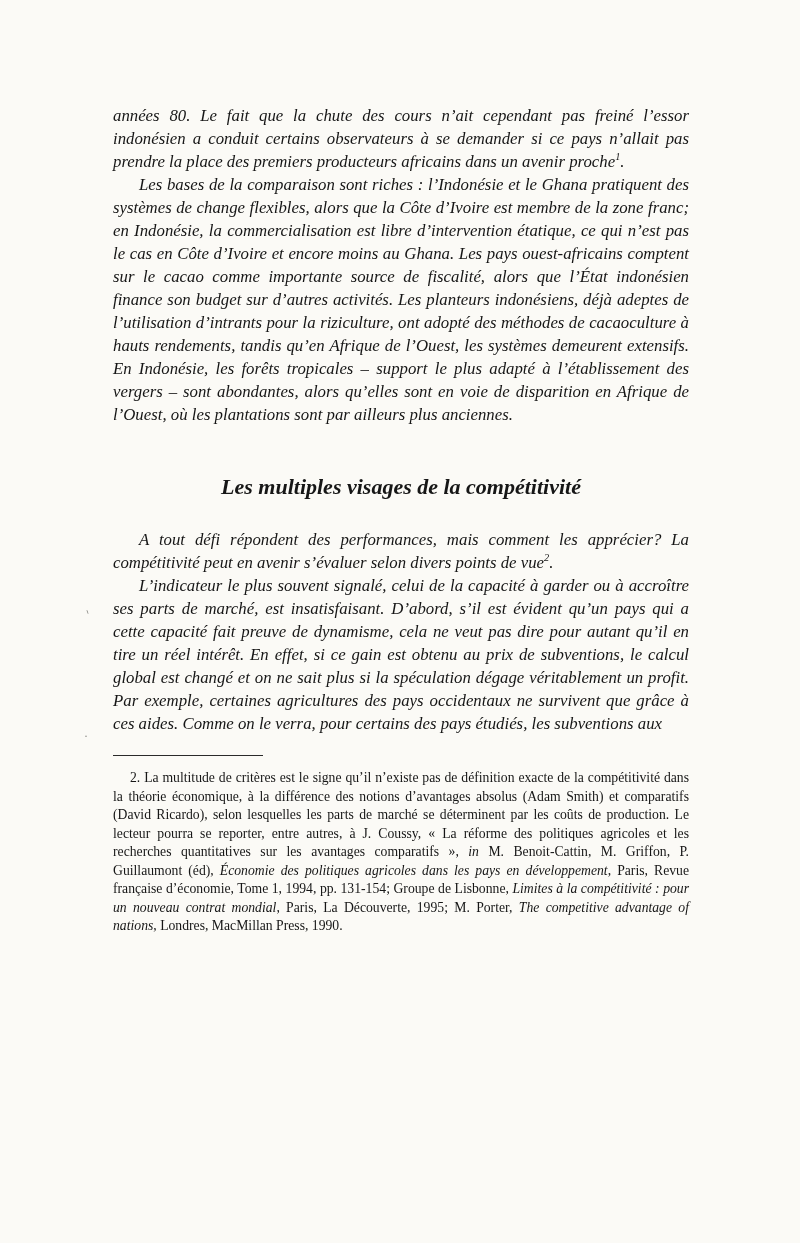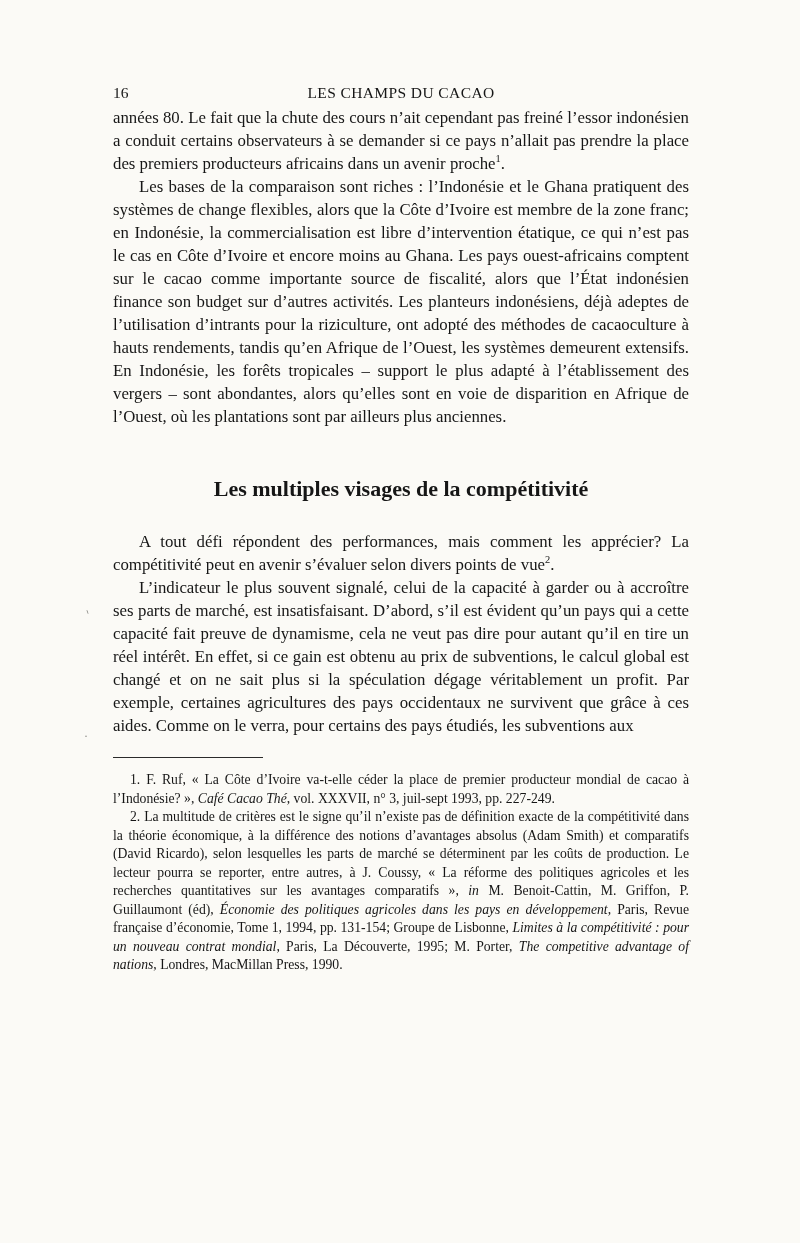--- a/index.html
+++ b/index.html
@@ -30,24 +30,25 @@
     position: absolute;
     left: 0;
     top: 0;
   }
   .running-title {
     display: block;
     text-align: center;
     letter-spacing: 0.4px;
   }
   .body-text {
-    margin-top: 0;
+    margin-top: 20px;
     font-size: 16.8px;
     line-height: 23px;
     text-align: justify;
+    font-style: italic;
   }
   .body-text p {
     margin: 0;
   }
   p.indent {
     text-indent: 26px;
   }
   sup {
     font-size: 0.62em;
     line-height: 0;
@@ -85,32 +86,27 @@
   .a2 { left: 84px; top: 729px; }
 </style>
 </head>
 <body>
 
 <span class="artifact a1">‵</span>
 <span class="artifact a2">·</span>
 
 <div class="sheet">
 
-  <header class="pagehead">
-    <span class="page-num">16</span>
-    <span class="running-title">LES CHAMPS DU CACAO</span>
-  </header>
 
   <main class="body-text">
     <p class="para"><span>années 80. Le fait que la chute des cours n’ait cependant pas freiné l’essor indonésien a conduit certains observateurs à se demander si ce pays n’allait pas prendre la place des premiers producteurs africains dans un avenir proche</span><sup>1</sup><span>.</span></p>
     <p class="para indent"><span>Les bases de la comparaison sont riches : l’Indonésie et le Ghana pratiquent des systèmes de change flexibles, alors que la Côte d’Ivoire est membre de la zone franc; en Indonésie, la commercialisation est libre d’intervention étatique, ce qui n’est pas le cas en Côte d’Ivoire et encore moins au Ghana. Les pays ouest-africains comptent sur le cacao comme importante source de fiscalité, alors que l’État indonésien finance son budget sur d’autres activités. Les planteurs indonésiens, déjà adeptes de l’utilisation d’intrants pour la riziculture, ont adopté des méthodes de cacaoculture à hauts rendements, tandis qu’en Afrique de l’Ouest, les systèmes demeurent extensifs. En Indonésie, les forêts tropicales – support le plus adapté à l’établissement des vergers – sont abondantes, alors qu’elles sont en voie de disparition en Afrique de l’Ouest, où les plantations sont par ailleurs plus anciennes.</span></p>
     <h2 class="section-heading">Les multiples visages de la compétitivité</h2>
     <p class="para indent"><span>A tout défi répondent des performances, mais comment les apprécier? La compétitivité peut en avenir s’évaluer selon divers points de vue</span><sup>2</sup><span>.</span></p>
     <p class="para indent"><span>L’indicateur le plus souvent signalé, celui de la capacité à garder ou à accroître ses parts de marché, est insatisfaisant. D’abord, s’il est évident qu’un pays qui a cette capacité fait preuve de dynamisme, cela ne veut pas dire pour autant qu’il en tire un réel intérêt. En effet, si ce gain est obtenu au prix de subventions, le calcul global est changé et on ne sait plus si la spéculation dégage véritablement un profit. Par exemple, certaines agricultures des pays occidentaux ne survivent que grâce à ces aides. Comme on le verra, pour certains des pays étudiés, les subventions aux</span></p>
   </main>
 
   <footer class="footnotes">
     <div class="fn-rule"></div>
-    <p class="footnote"><span>1. F. Ruf, « La Côte d’Ivoire va-t-elle céder la place de premier producteur mondial de cacao à l’Indonésie? », </span><i>Café Cacao Thé</i><span>, vol. XXXVII, n° 3, juil-sept 1993, pp. 227-249.</span></p>
     <p class="footnote"><span>2. La multitude de critères est le signe qu’il n’existe pas de définition exacte de la compétitivité dans la théorie économique, à la différence des notions d’avantages absolus (Adam Smith) et comparatifs (David Ricardo), selon lesquelles les parts de marché se déterminent par les coûts de production. Le lecteur pourra se reporter, entre autres, à J. Coussy, « La réforme des politiques agricoles et les recherches quantitatives sur les avantages comparatifs », </span><i>in</i><span> M. Benoit-Cattin, M. Griffon, P. Guillaumont (éd), </span><i>Économie des politiques agricoles dans les pays en développement</i><span>, Paris, Revue française d’économie, Tome 1, 1994, pp. 131-154; Groupe de Lisbonne, </span><i>Limites à la compétitivité : pour un nouveau contrat mondial</i><span>, Paris, La Découverte, 1995; M. Porter, </span><i>The competitive advantage of nations</i><span>, Londres, MacMillan Press, 1990.</span></p>
   </footer>
 
 </div>
 
 </body></html>

